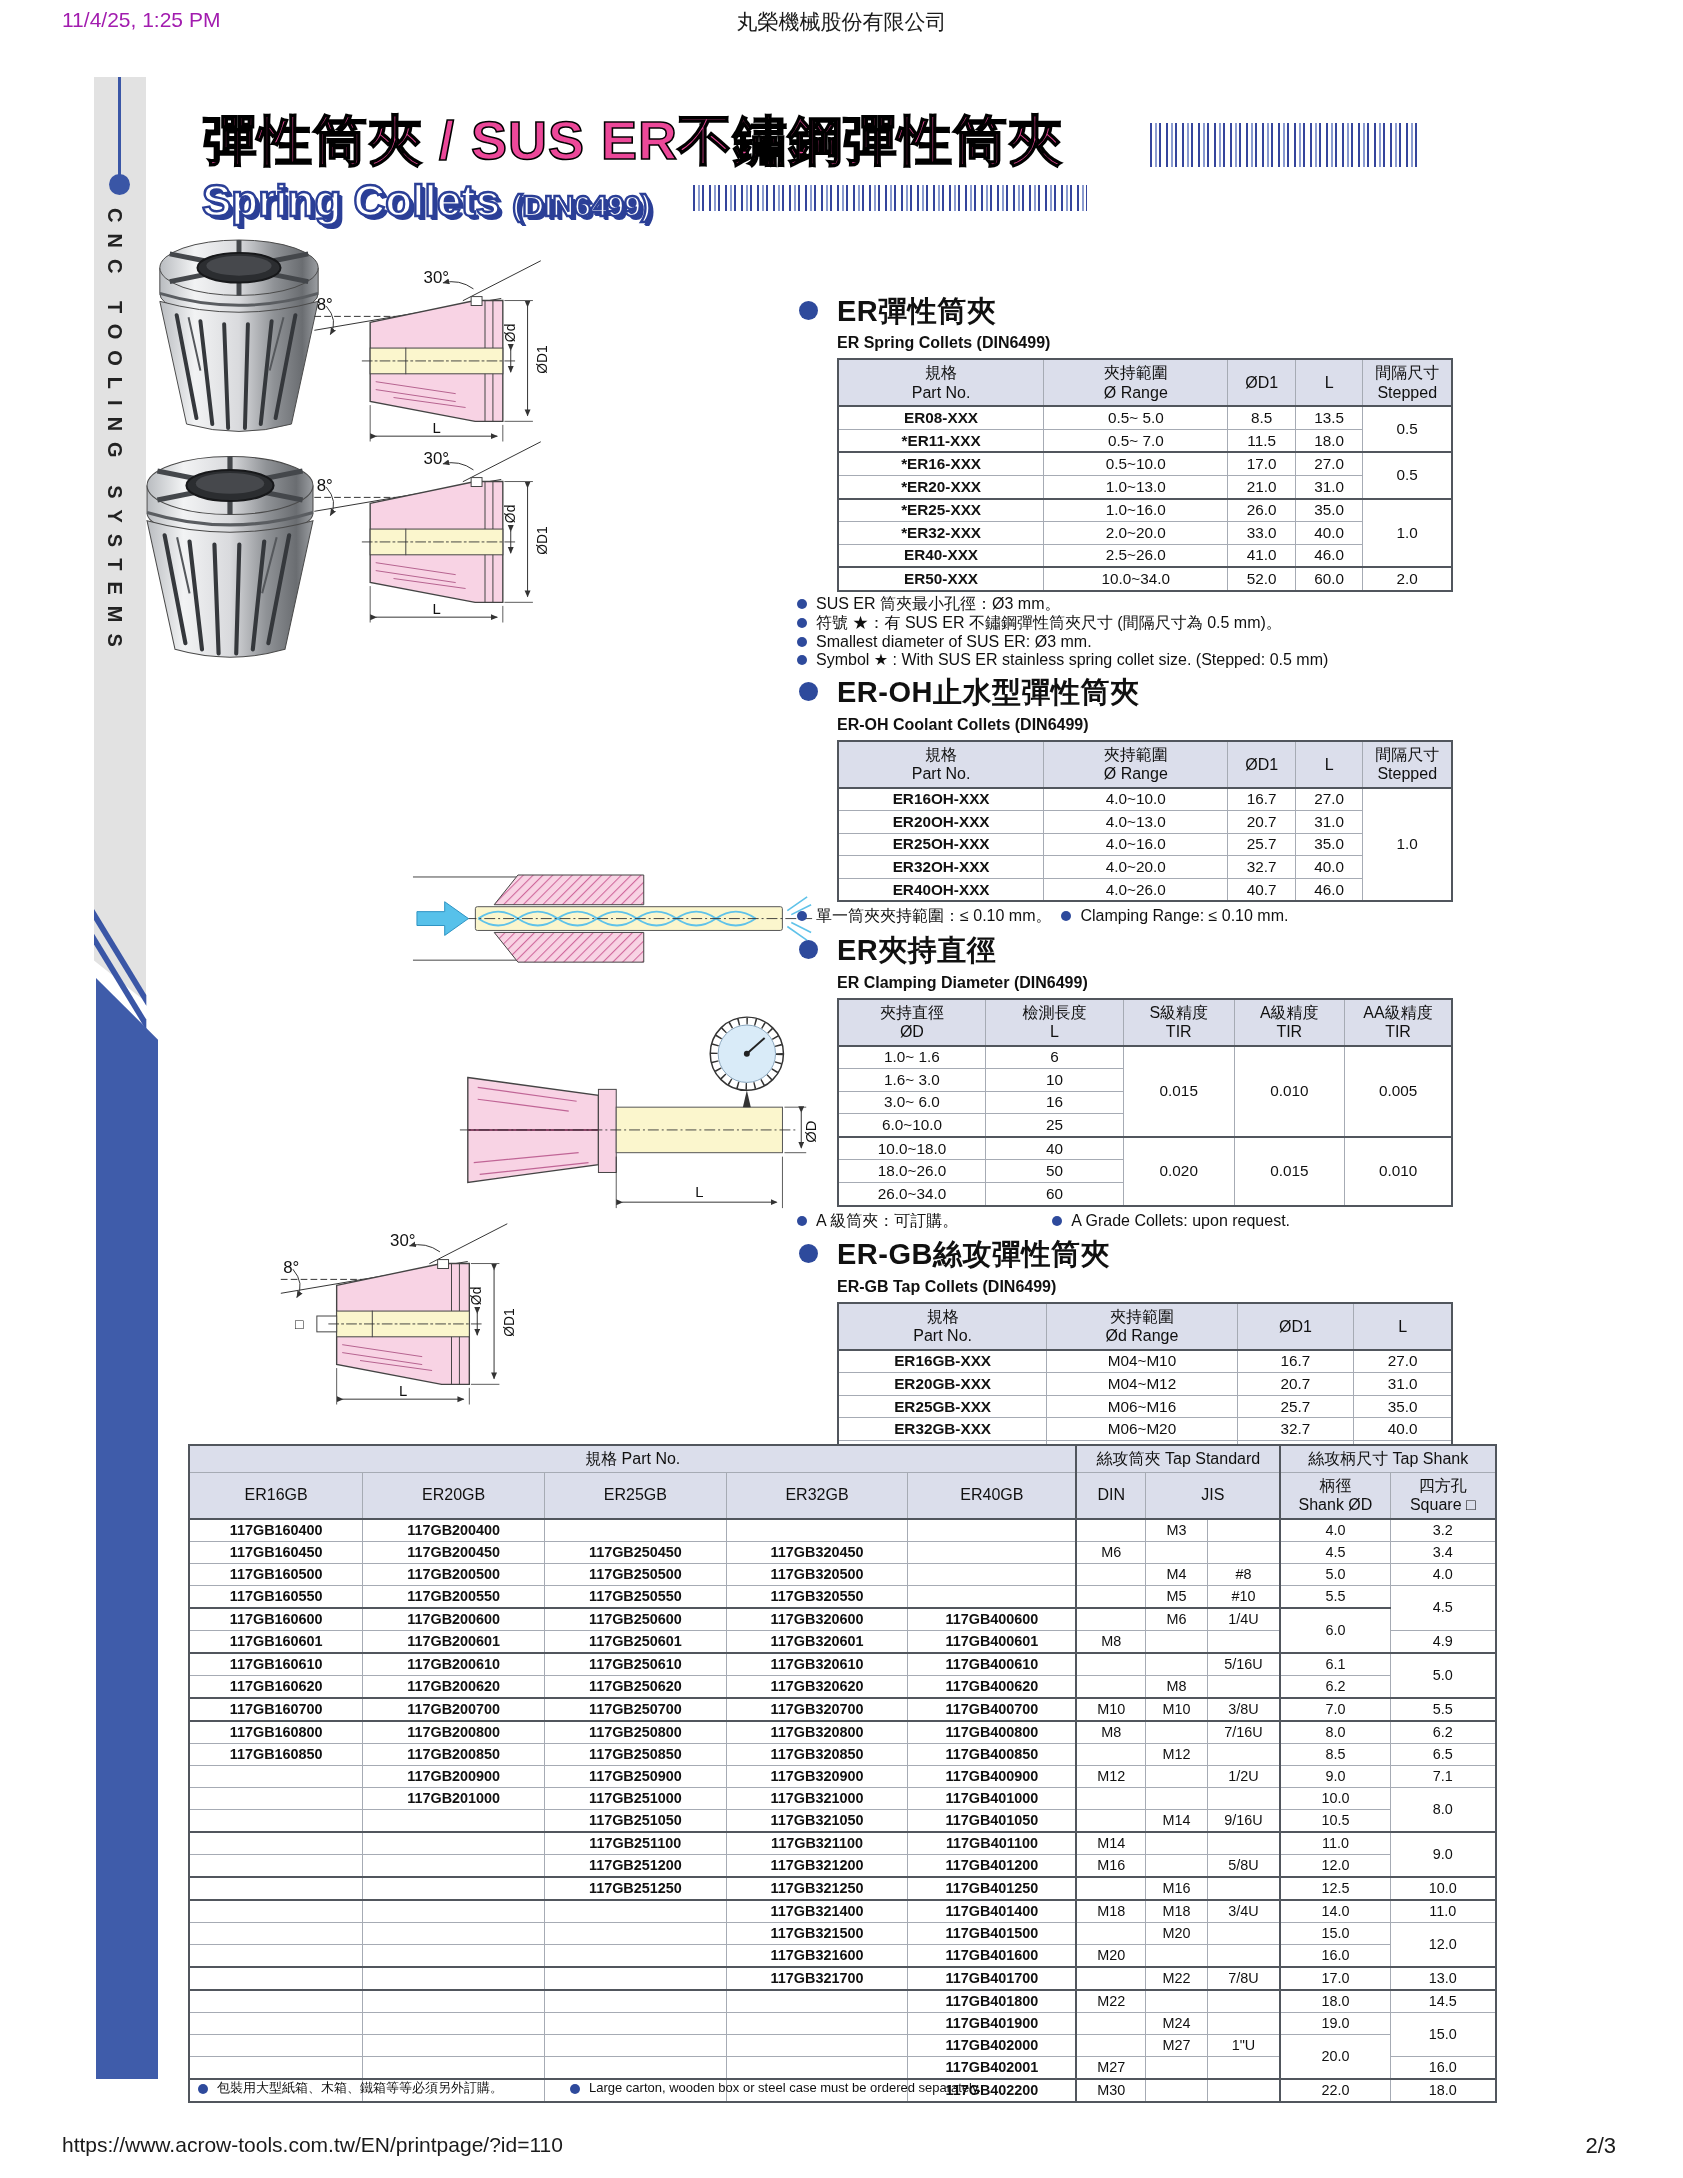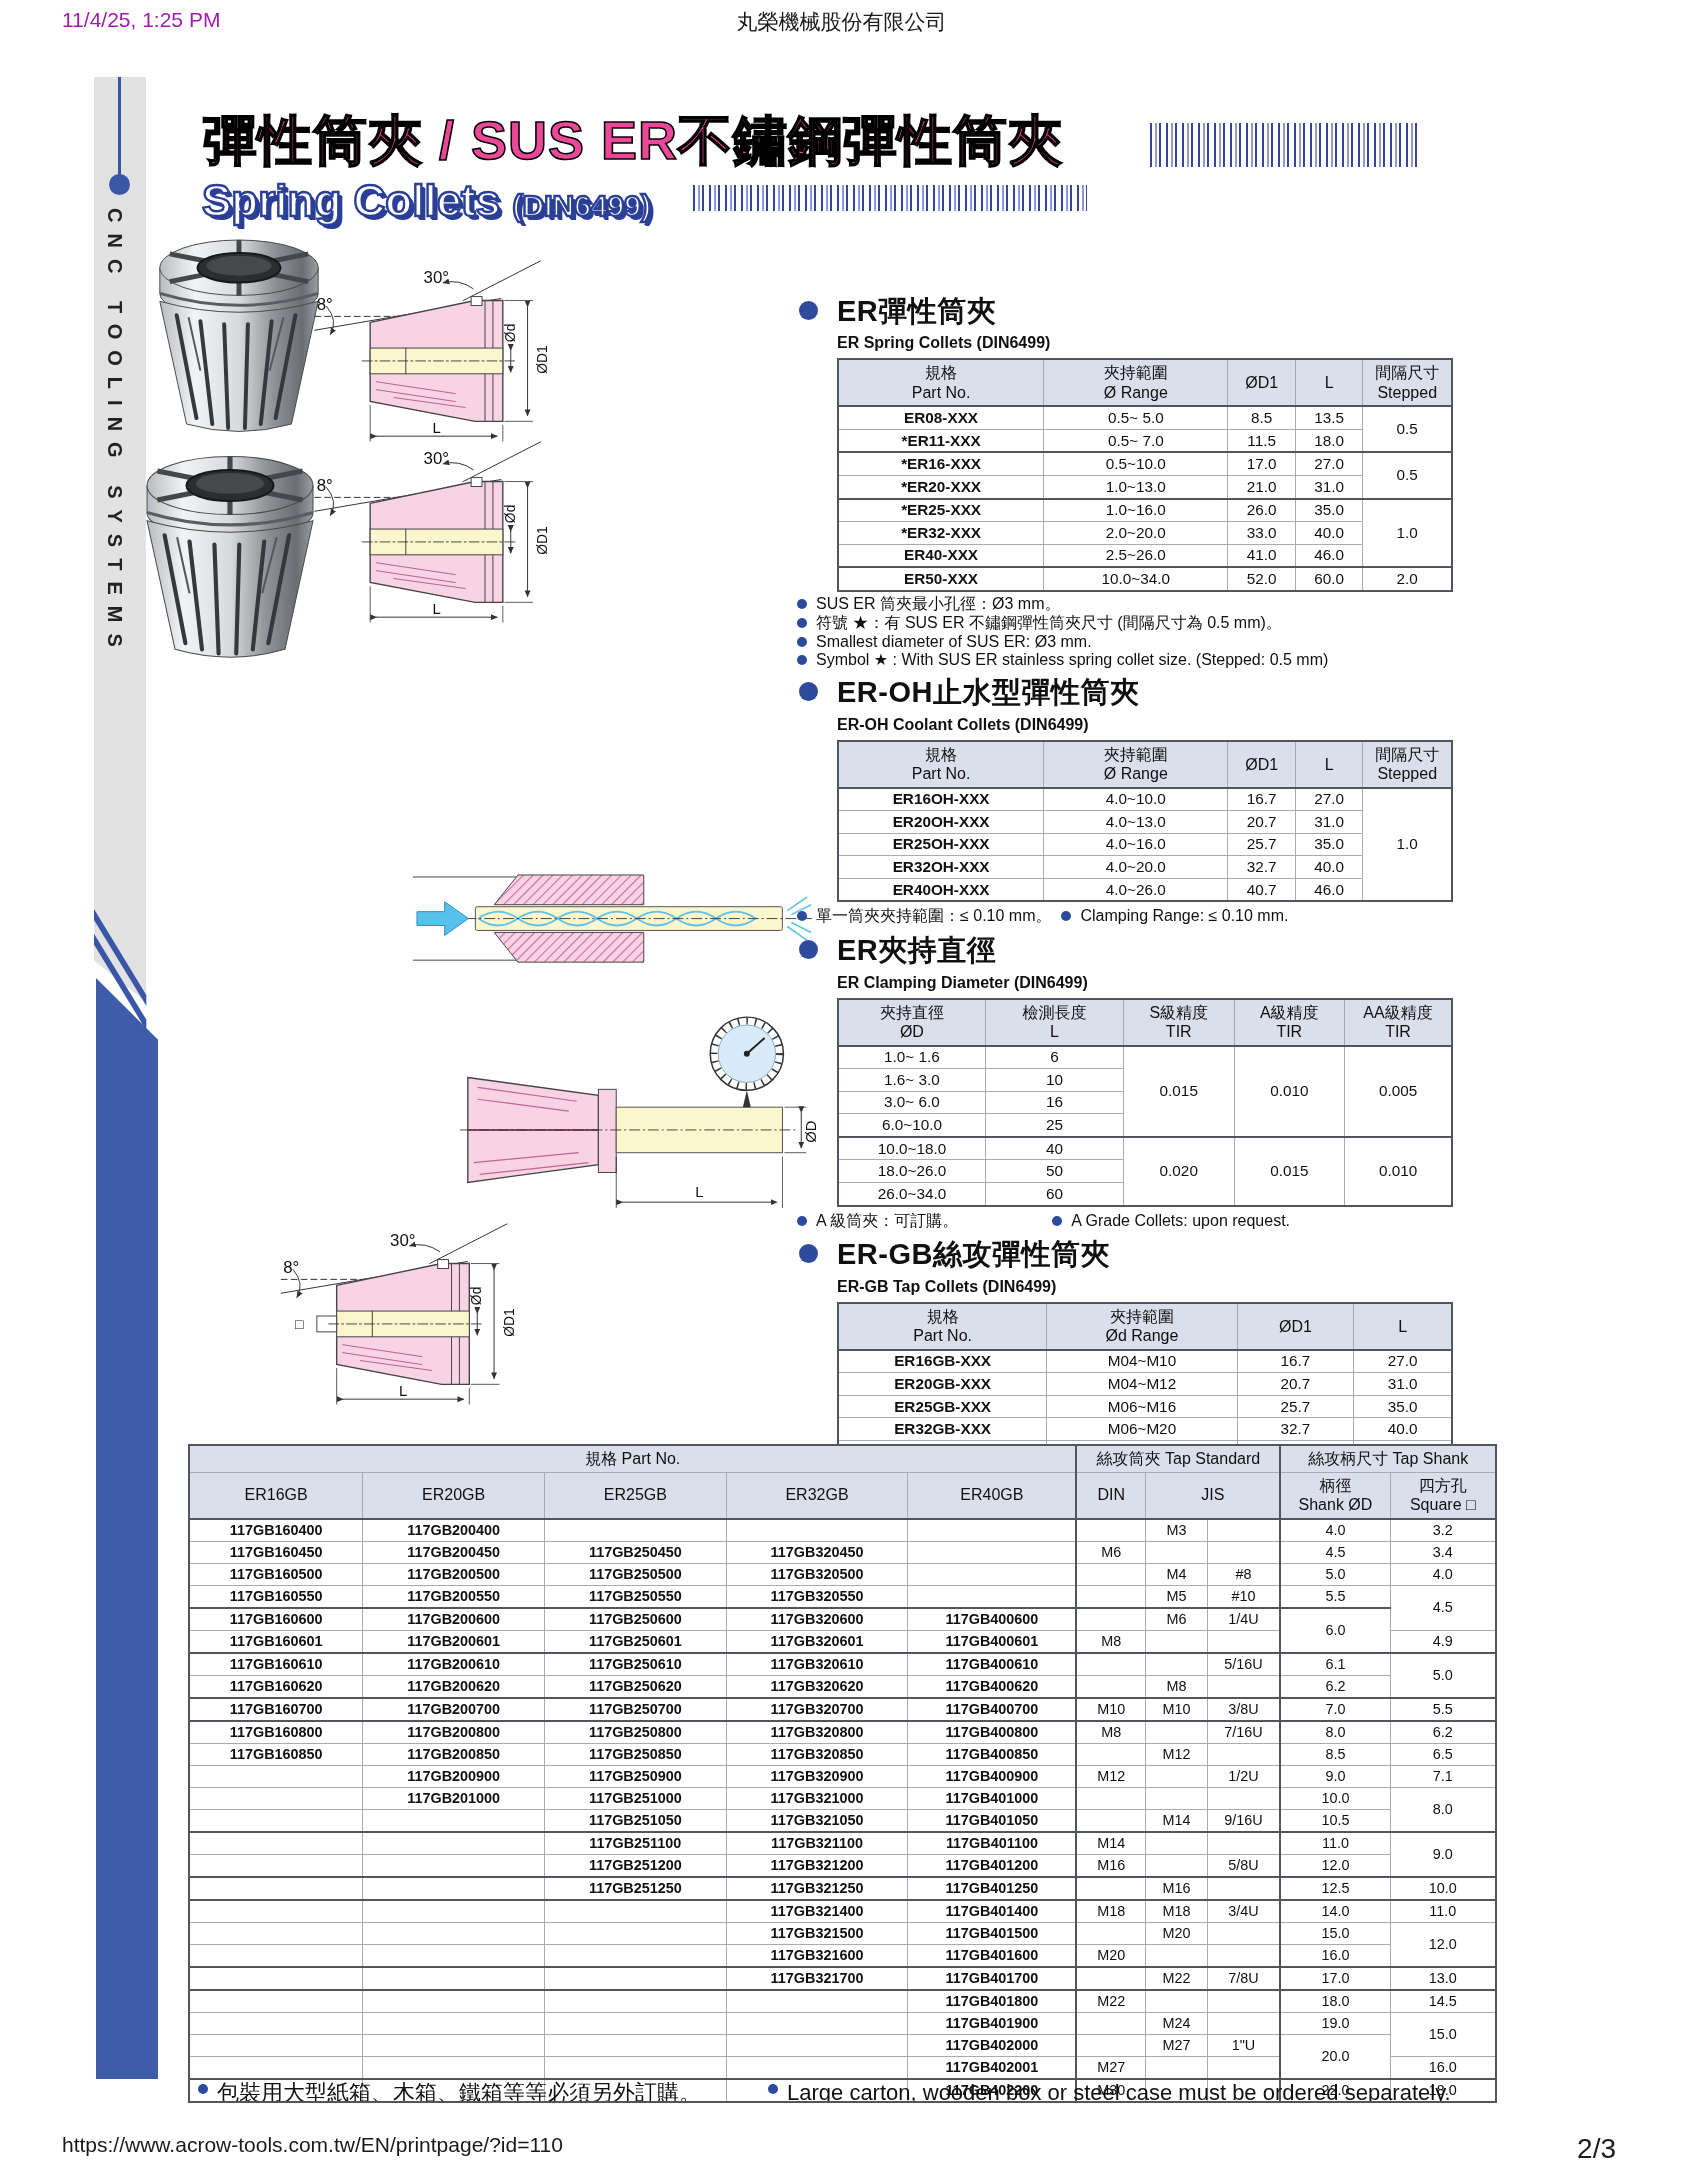--- a/index.html
+++ b/index.html
@@ -2,21 +2,21 @@
 <html><head>
 <meta charset="utf-8">
 <style>
   html,body{margin:0;padding:0;background:#fff;}
   body{width:1683px;height:2178px;position:relative;font-family:"Liberation Sans",sans-serif;color:#101010;overflow:hidden;}
   .abs{position:absolute;}
   
   .hdr-date{left:62px;top:8px;font-size:21px;color:#a21caf;}
   .hdr-company{left:0;top:8px;width:100%;text-align:center;font-size:21px;color:#1a1a1a;}
   .ftr-url{left:62px;top:2133px;font-size:21px;color:#1a1a1a;}
-  .ftr-page{right:67px;top:2133px;font-size:28px;color:#1a1a1a;}
+  .ftr-page{right:67px;top:2133px;font-size:22px;color:#1a1a1a;}
   
   .side-gray{left:94px;top:77px;width:52px;height:925px;background:#e2e2e2;
      clip-path:polygon(0 0,100% 0,100% 100%,0 95.5%);}
   .side-line{left:118px;top:77px;width:3px;height:99px;background:#3a56a6;}
   .side-dot{left:109px;top:174px;width:21px;height:21px;border-radius:50%;background:#3a56a6;}
   .side-text{left:103px;top:208px;height:515px;writing-mode:vertical-rl;font-size:20px;
      font-weight:bold;letter-spacing:11px;color:#222;}
   .side-blue{left:96px;top:978px;width:62px;height:1101px;background:#3f5caa;
      clip-path:polygon(0 0,100% 5.6%,100% 100%,0 100%);}
   
@@ -53,21 +53,21 @@
   .bigwrap{left:188px;top:1438px;width:1309px;}
   .big td{font-size:14.4px;padding:1px 2px;line-height:1.32;}
   .big th{font-size:16px;}
   .big td:nth-child(-n+5){font-weight:bold;}
   .big col.grp{border-right:2px solid #51565d;}
   .big tbody tr:nth-child(5),.big tbody tr:nth-child(7),.big tbody tr:nth-child(9),
   .big tbody tr:nth-child(10),.big tbody tr:nth-child(15),.big tbody tr:nth-child(17),
   .big tbody tr:nth-child(18),.big tbody tr:nth-child(21),.big tbody tr:nth-child(22),
   .big tbody tr:nth-child(26){border-top:2px solid #51565d;}
   .botnotes{left:188px;top:2079px;width:1317px;height:22px;overflow:hidden;}
-  .botnotes .nline{font-size:22px;}
+  .botnotes .nline{font-size:13px;}
 </style>
 </head>
 <body>
 
 <div class="page">
 
   <div class="abs hdr-date">11/4/25, 1:25 PM</div>
   <div class="abs hdr-company">丸榮機械股份有限公司</div>
 
   <div class="abs side-gray"></div>

